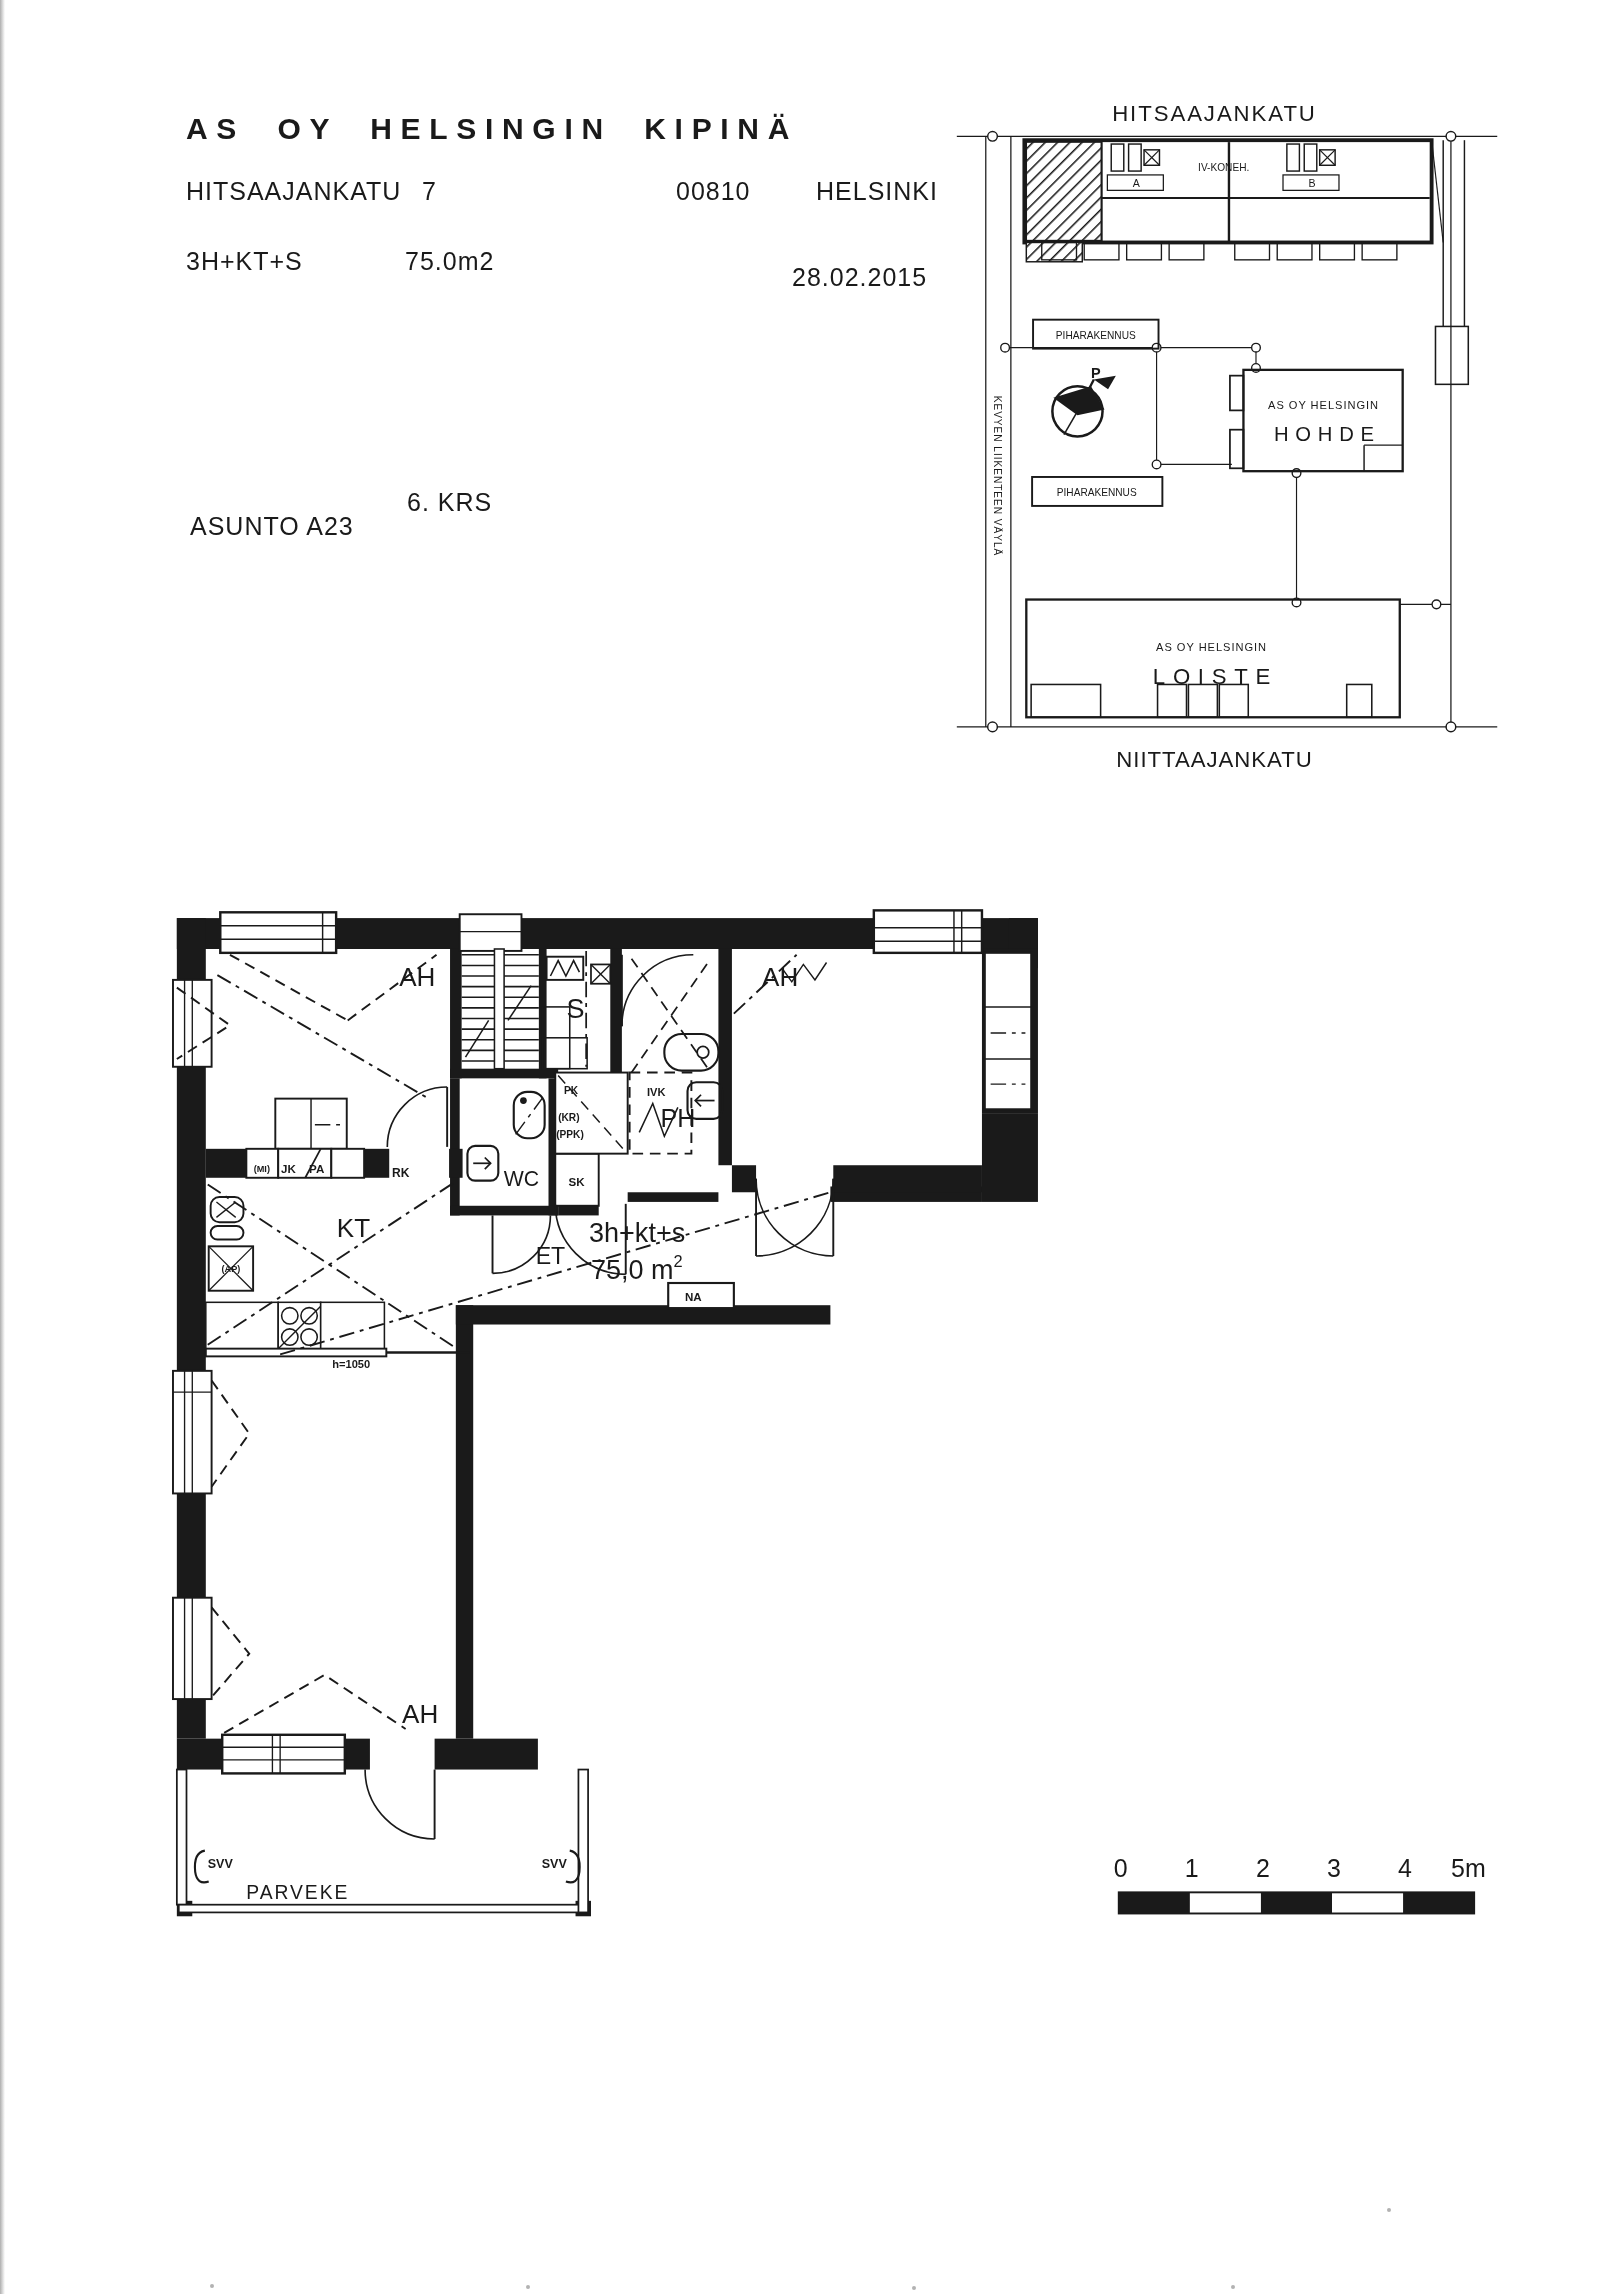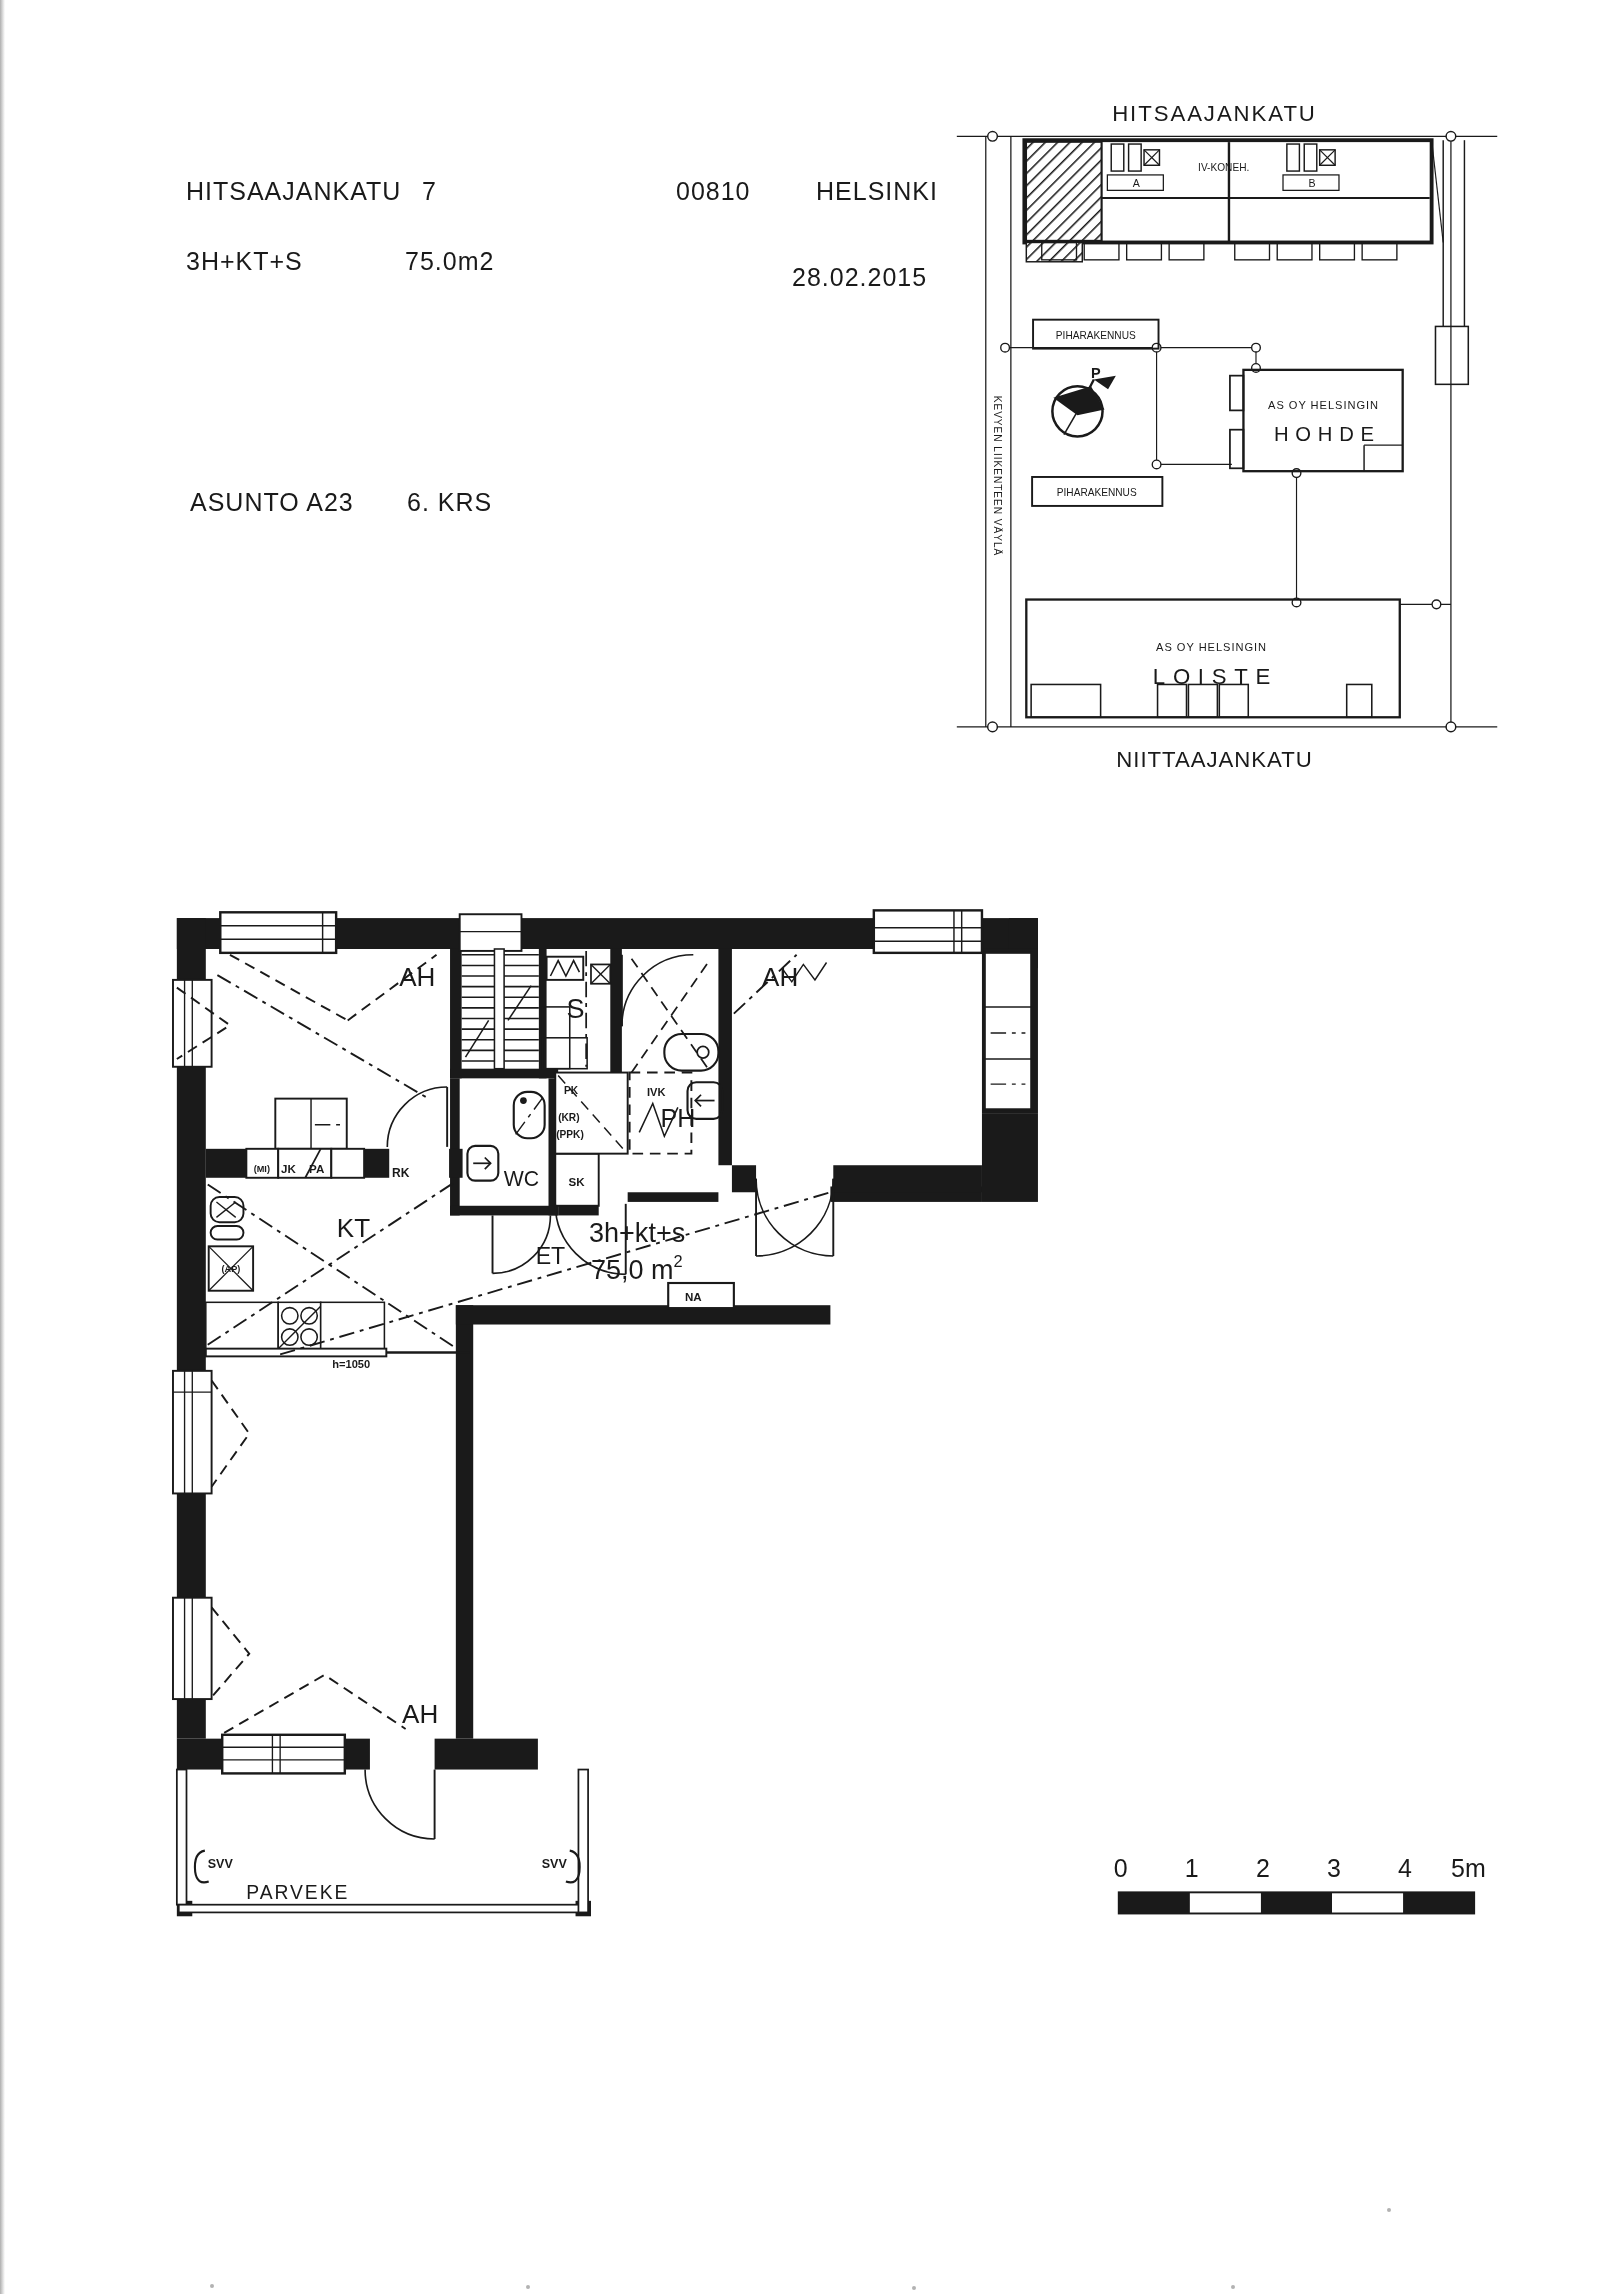--- a/index.html
+++ b/index.html
@@ -31,28 +31,29 @@
 
 <div class="page">
 
   <div class="abs scan-edge"></div>
   <div class="abs scan-dot" style="left:210px;top:2284px;"></div>
   <div class="abs scan-dot" style="left:526px;top:2285px;"></div>
   <div class="abs scan-dot" style="left:912px;top:2286px;"></div>
   <div class="abs scan-dot" style="left:1231px;top:2285px;"></div>
   <div class="abs scan-dot" style="left:1387px;top:2208px;"></div>
 
+  <div class="abs title">AS OY HELSINGIN KIPINÄ</div>
   <div class="abs h-line" style="left:186px;top:177px;">HITSAAJANKATU</div>
   <div class="abs h-line" style="left:422px;top:177px;">7</div>
   <div class="abs h-line" style="left:676px;top:177px;text-align:center;">00810</div>
   <div class="abs h-line" style="left:816px;top:177px;">HELSINKI</div>
   <div class="abs h-line" style="left:186px;top:247px;">3H+KT+S</div>
   <div class="abs h-line" style="left:374px;top:247px;margin-left:31px;">75.0m2</div>
   <div class="abs h-line" style="left:792px;top:247px;margin-top:16px;">28.02.2015</div>
-  <div class="abs h-line" style="left:190px;top:488px;text-align:center;">ASUNTO A23</div>
+  <div class="abs h-line" style="left:190px;top:512px;text-align:center;">ASUNTO A23</div>
   <div class="abs h-line" style="left:407px;top:488px;">6. KRS</div>
 
   <svg style="left:949px;top:90px;" width="558" height="690" viewBox="0 0 578 715">
     <defs>
       <pattern id="hatch" width="9" height="9" patternUnits="userSpaceOnUse" patternTransform="rotate(45)">
         <rect width="9" height="9" fill="#ffffff"></rect>
         <line x1="0" y1="0" x2="0" y2="9" stroke="#1a1a1a" stroke-width="3.2"></line>
       </pattern>
     </defs>
 

